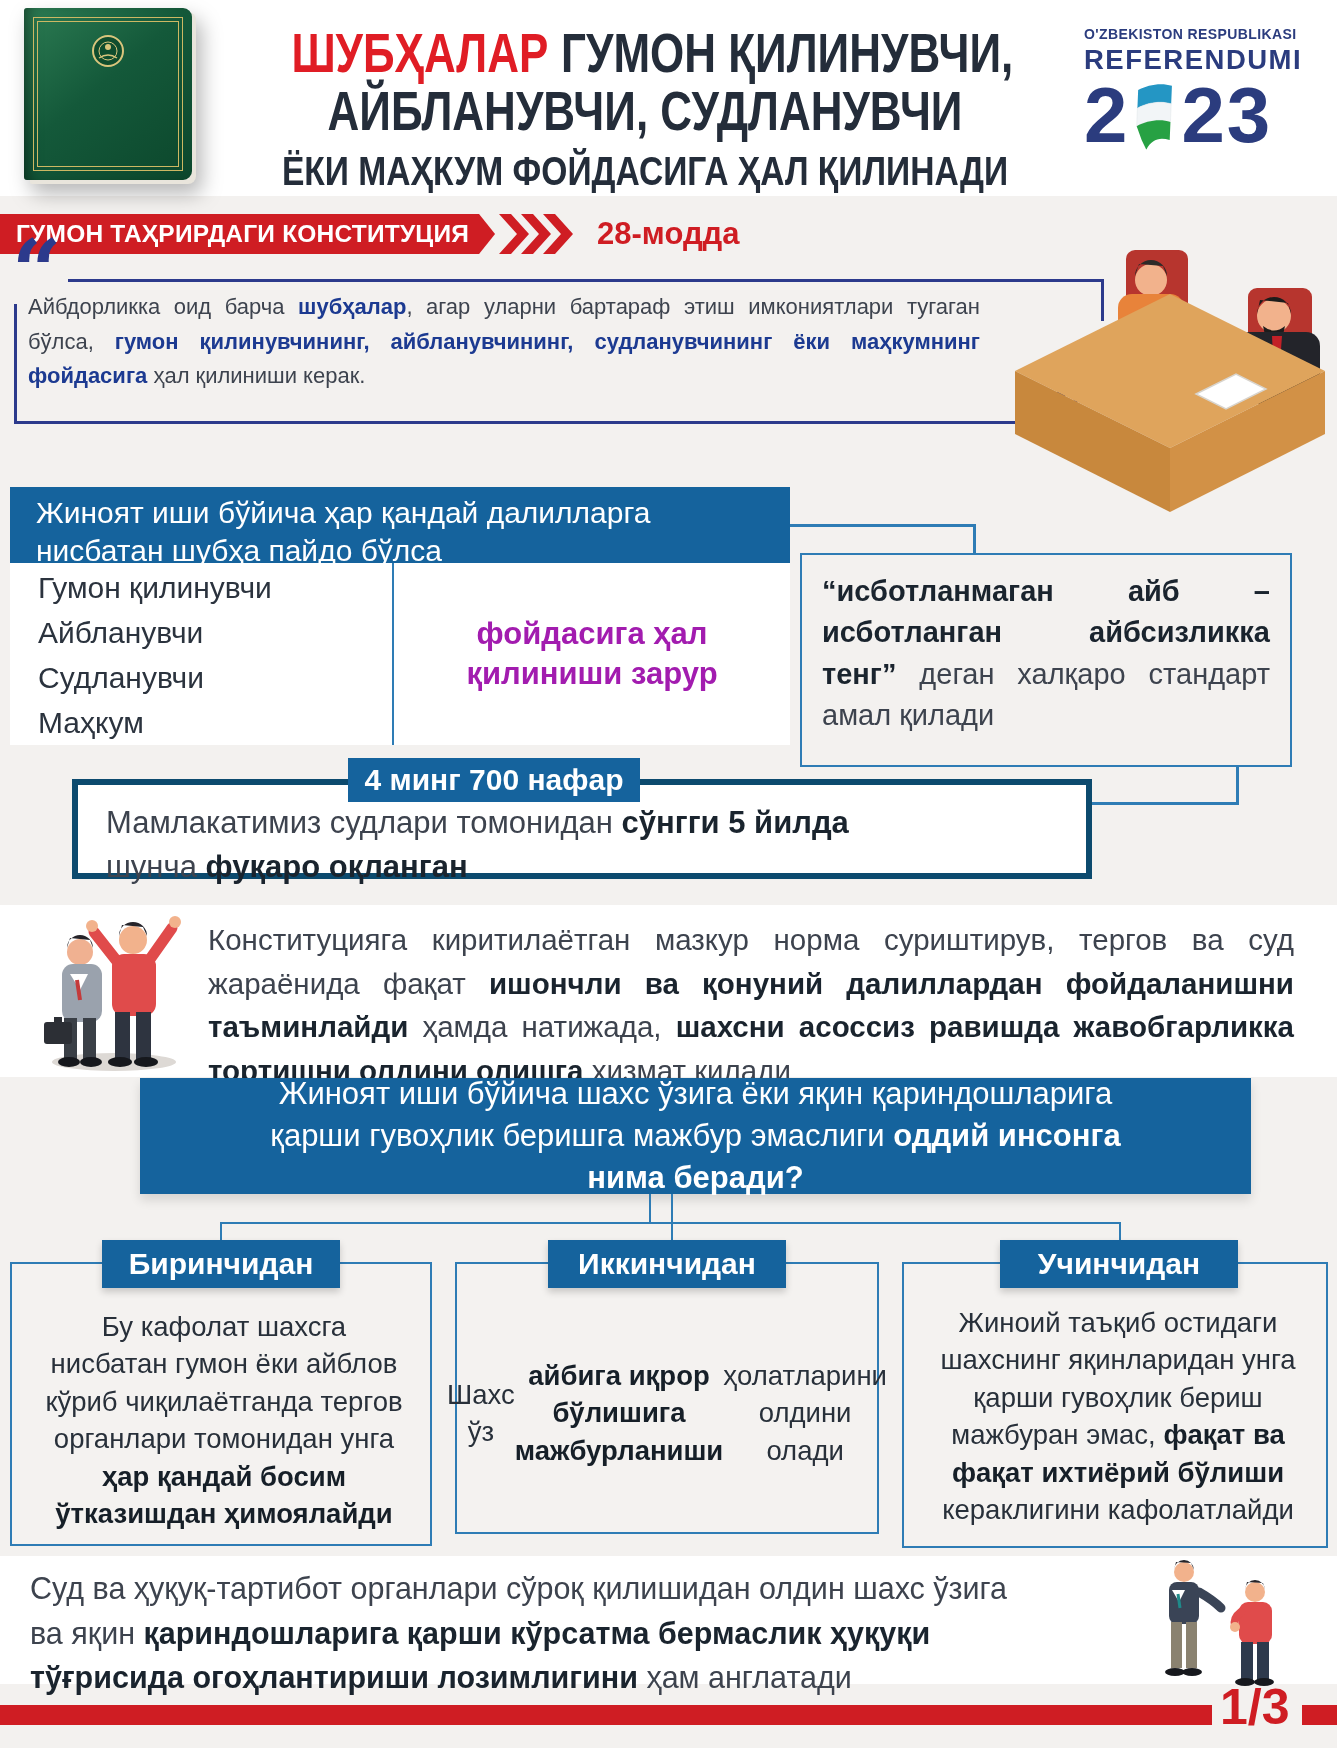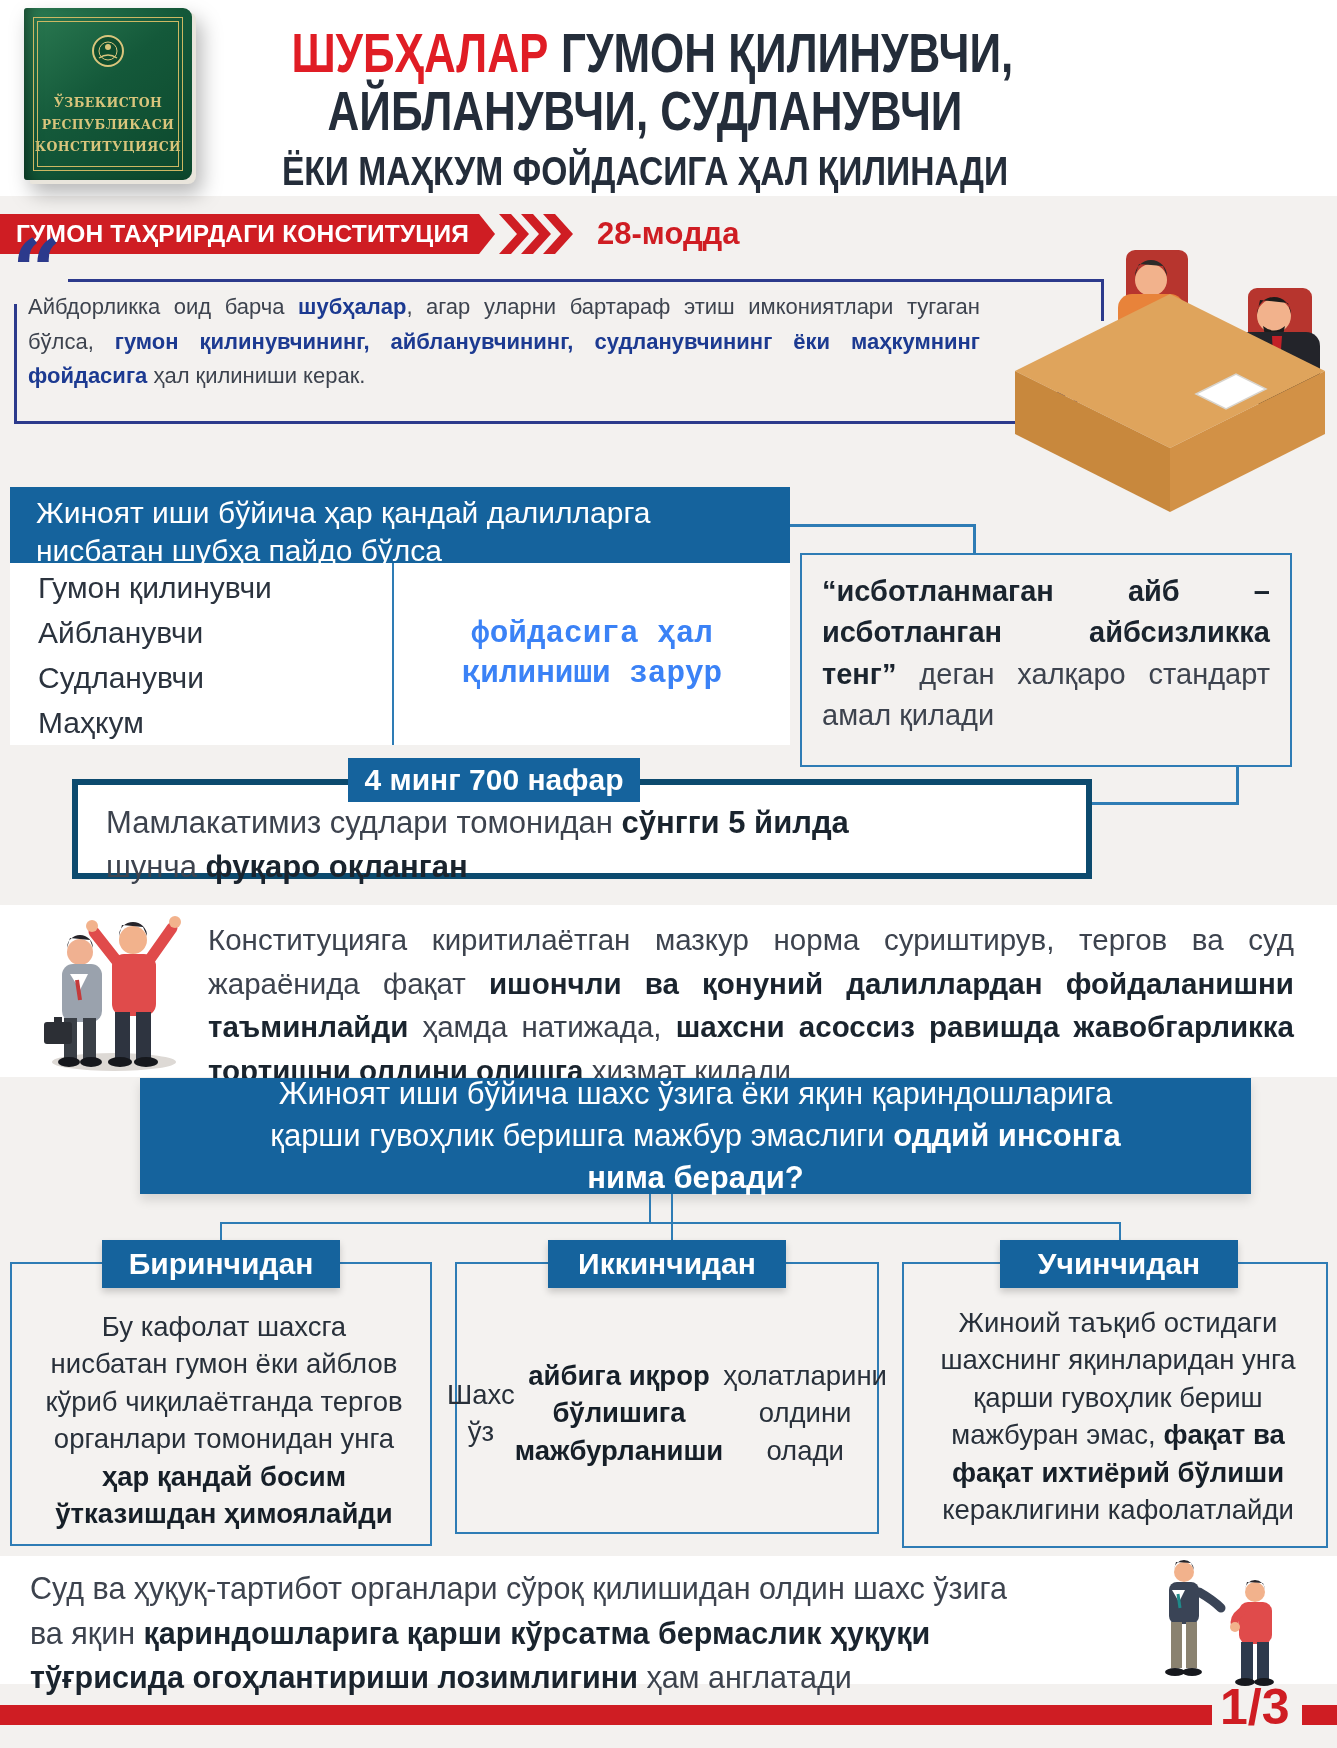--- a/index.html
+++ b/index.html
@@ -60,21 +60,21 @@
   .blue-box { background:#15639d; color:#ffffff; }
   .d-header { left:10px; top:487px; width:780px; height:76px; padding:7px 0 0 26px;
     font-size:30px; line-height:1.25; font-weight:500; }
   .d-header-inner { width:720px; }
   .d-table { left:10px; top:563px; width:780px; height:182px; background:#ffffff; }
   .d-list { position:absolute; left:28px; top:8px; display:flex; flex-direction:column; gap:11px;
     font-size:30px; color:#2b333e; }
   .d-divider { position:absolute; left:382px; top:0; width:2px; height:182px; background:#2e7cb5; }
   .d-verdict { position:absolute; left:384px; top:0; right:0; bottom:0; display:flex;
     align-items:center; justify-content:center; }
-  .d-verdict-inner { width:270px; text-align:center; font-size:31px; font-weight:800; color:#3b82f6; line-height:1.3;font-family:Liberation Mono, monospace; }
+  .d-verdict-inner { width:270px; text-align:center; font-size:31px; font-weight:800; color:#a21caf; line-height:1.3; }
   .d-standard { left:800px; top:553px; width:492px; height:214px; border:2px solid #2e7cb5;
     padding:16px 20px 0 20px; font-size:29px; line-height:1.43; color:#3d434e; text-align:justify; }
   .d-standard b { color:#1a242e; font-weight:800; }
   .conn { background:#2e7cb5; }
 
   
   .stat-badge { left:348px; top:758px; width:292px; height:44px; display:flex; align-items:center;
     justify-content:center; font-size:30px; font-weight:800; z-index:3; }
   .stat-box { left:72px; top:779px; width:1020px; height:100px; background:#ffffff;
     border:6px solid #0c4a6e; padding:16px 28px 0 28px; font-size:31px; line-height:1.43;
@@ -123,37 +123,45 @@
   <div class="abs book">
     <div class="book-pages"></div>
     <div class="book-cover">
       <div class="book-frame">
         <svg class="book-emblem" width="38" height="38" viewBox="0 0 38 38">
           <circle cx="19" cy="19" r="15" fill="#0f4d2e" stroke="#d9c57c" stroke-width="2"></circle>
           <circle cx="19" cy="19" r="9" fill="none" stroke="#d9c57c" stroke-width="1"></circle>
           <circle cx="19" cy="15" r="3" fill="#d9c57c"></circle>
           <path d="M10 26 Q19 20 28 26" stroke="#d9c57c" stroke-width="1.5" fill="none"></path>
         </svg>
-        <div class="book-title">
-          <div>ЎЗБЕКИСТОН</div>
-          <div>РЕСПУБЛИКАСИ</div>
-          <div>КОНСТИТУЦИЯСИ</div>
-        </div>
       </div>
     </div>
   </div>
 
   <div class="abs title-wrap">
     <div class="title-line">
       <span class="title-red">ШУБҲАЛАР</span><span class="t-rest">ГУМОН ҚИЛИНУВЧИ,</span>
     </div>
     <div class="title-line">АЙБЛАНУВЧИ, СУДЛАНУВЧИ</div>
     <div class="title-sub">ЁКИ МАҲКУМ ФОЙДАСИГА ҲАЛ ҚИЛИНАДИ</div>
   </div>
 
+  <div class="abs logo">
+    <div class="logo-country">O'ZBEKISTON RESPUBLIKASI</div>
+    <div class="logo-event">REFERENDUMI</div>
+    <div class="logo-year">
+      <span>2</span>
+      <svg class="logo-flag" width="46" height="66" viewBox="0 0 46 66">
+        <path d="M8 6 C18 1 32 0 42 4 L40 22 C30 18 16 19 6 24 Z" fill="#2496c4"></path>
+        <path d="M6 24 C16 19 30 18 40 22 L38 40 C28 36 14 37 4 42 Z" fill="#f2f5f7" stroke="#dfe5e9" stroke-width="0.5"></path>
+        <path d="M4 42 C14 37 28 36 38 40 L36 58 C26 54 18 56 12 66 L8 56 Z" fill="#27a143"></path>
+      </svg>
+      <span>23</span>
+    </div>
+  </div>
 
   <div class="abs banner">
     <div class="banner-red">ГУМОН ТАҲРИРДАГИ КОНСТИТУЦИЯ</div>
     <svg class="banner-chevrons" width="82" height="40" viewBox="0 0 82 40">
       <polygon points="0,0 12,0 30,20 12,40 0,40 18,20" fill="#cf1d23"></polygon>
       <polygon points="22,0 34,0 52,20 34,40 22,40 40,20" fill="#cf1d23"></polygon>
       <polygon points="44,0 56,0 74,20 56,40 44,40 62,20" fill="#cf1d23"></polygon>
     </svg>
     <div class="banner-article">28-модда</div>
   </div>

